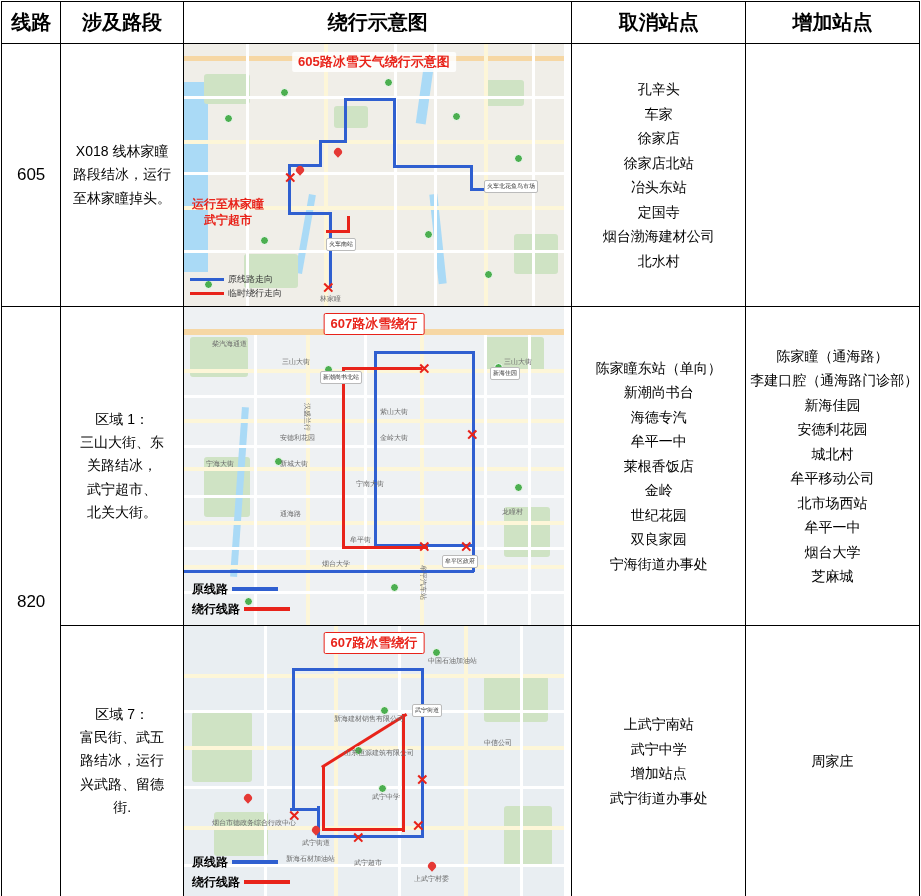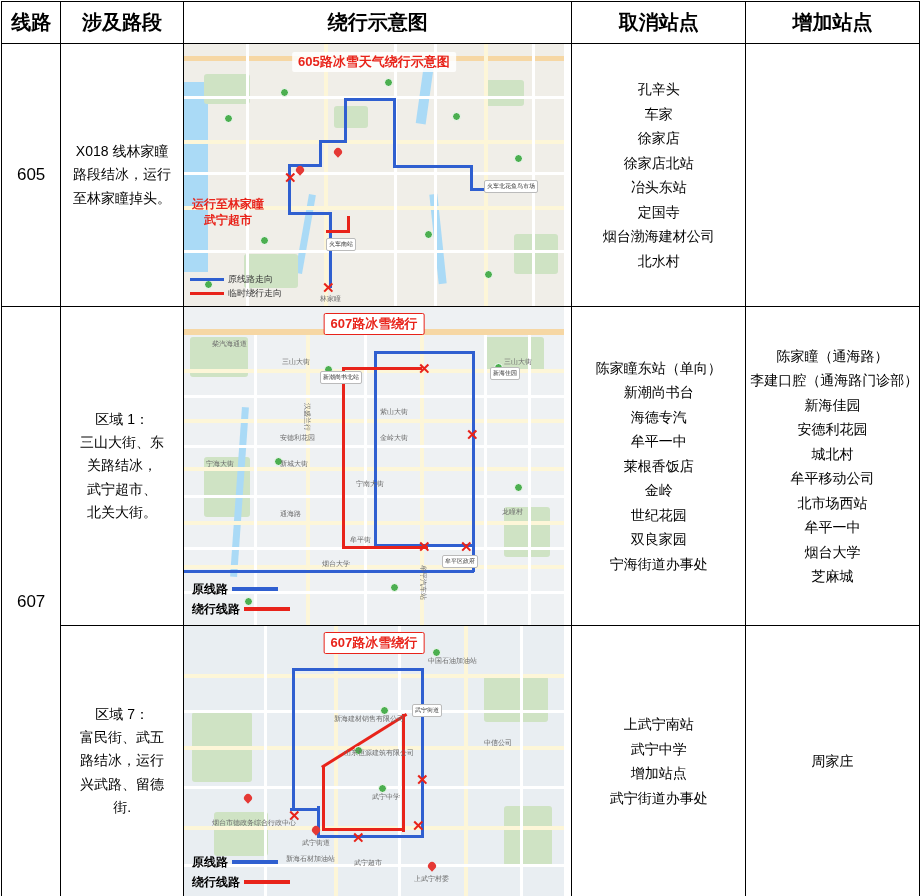--- a/index.html
+++ b/index.html
@@ -285,21 +285,21 @@
         <div>徐家店北站</div>
         <div>冶头东站</div>
         <div>定国寺</div>
         <div>烟台渤海建材公司</div>
         <div>北水村</div>
       </td>
       <td class="stop-list"></td>
     </tr>
 
     <tr>
-      <td class="line-no" rowspan="2">607</td>
+      <td class="line-no" rowspan="2">820</td>
       <td class="seg-text">
         <div>区域 1：</div>
         <div>三山大街、东</div>
         <div>关路结冰，</div>
         <div>武宁超市、</div>
         <div>北关大街。</div>
       </td>
       <td class="mapcell">
         <div class="map m607a">
           <div class="map-bg" style="background:#eef1f3;"></div>

